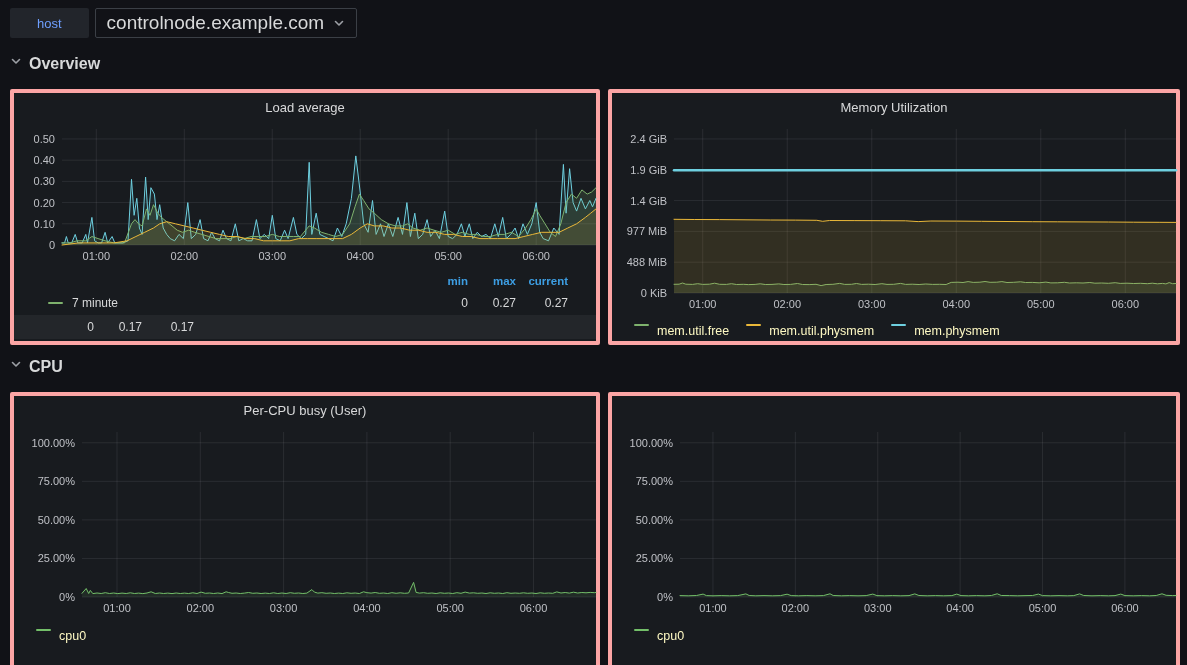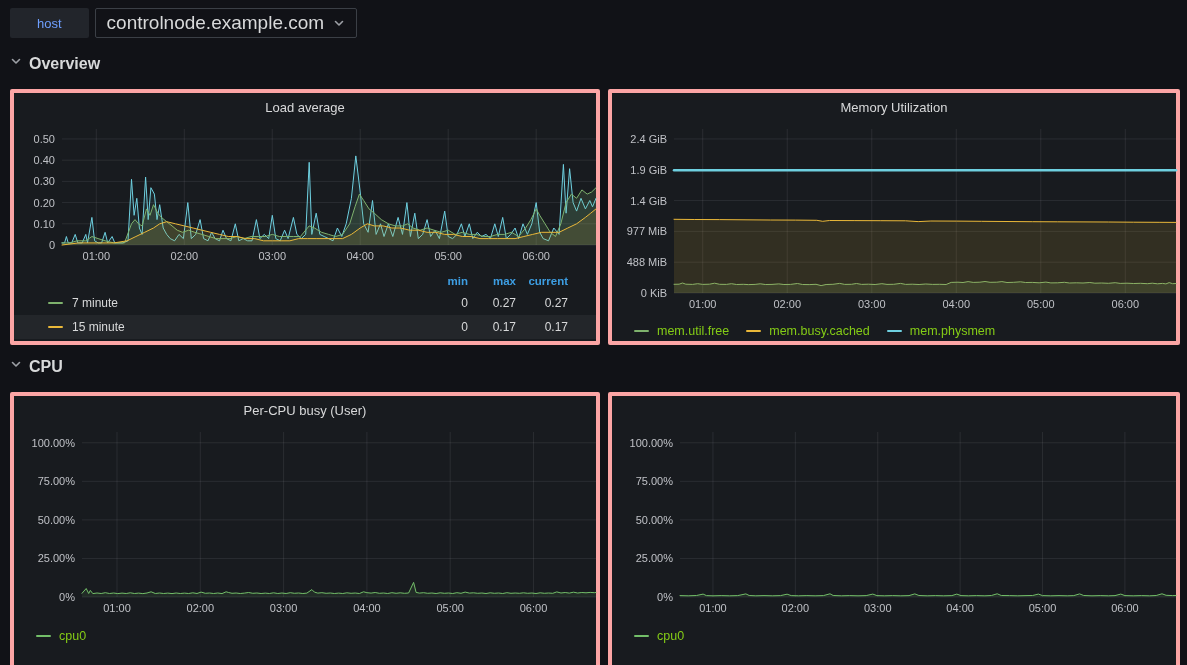--- a/index.html
+++ b/index.html
@@ -54,21 +54,21 @@
   .lg-row .v2{width:48px;}
   .lg-row .v3{width:52px;}
   .lg-row.head .v{color:#3d9ee3;font-weight:700;font-size:11.5px;}
   .dash{width:15px;height:2px;border-radius:1px;flex:0 0 auto;}
 
   
   .inline-legend{position:absolute;left:22px;display:flex;gap:17px;align-items:center;
     font-size:12.5px;height:20px;}
   #legend-memory{top:228px;}
   #legend-cpu-user,#legend-cpu-sys{top:230px;}
-  .inline-item{display:flex;align-items:center;gap:8px;color:#84cc16;cursor:pointer;}
+  .inline-item{display:flex;gap:8px;color:#fef9c3;cursor:pointer;}
 </style>
 </head>
 <body>
 
 <div class="page">
 
   <div class="topbar">
     <span class="var-label">host</span>
     <button class="var-select">
       <span>controlnode.example.com</span>
@@ -130,24 +130,20 @@
           <div class="lg-row">
             <span class="name">
               <span class="dash" style="background: rgb(126, 178, 109);"></span>
               <span>7 minute</span>
             </span>
             <span class="v">0</span>
             <span class="v v2">0.27</span>
             <span class="v v3">0.27</span>
           </div>
           <div class="lg-row hl">
-            <span class="name">
-              <span class="dash" style="background: rgb(234, 184, 57);"></span>
-              <span>15 minute</span>
-            </span>
             <span class="v">0</span>
             <span class="v v2">0.17</span>
             <span class="v v3">0.17</span>
           </div>
         </div>
     </div>
     <div class="panel pright">
       <div class="panel-title">Memory Utilization</div>
       <div class="chart" id="chart-memory"><svg width="566" height="196">
             <line x1="84.73400673400673" y1="8" x2="84.73400673400673" y2="172" stroke="rgba(204,204,220,0.10)" stroke-width="1"></line>
@@ -180,21 +176,21 @@
             <polyline points="56.0,98.3 76.3,98.5 101.6,98.6 127.0,98.8 152.3,99.0 177.7,99.1 198.8,99.3 204.7,100.3 211.5,99.5 236.9,99.6 262.2,99.7 287.6,99.8 300.2,100.6 312.9,100.0 338.3,100.1 363.6,100.3 389.0,100.5 414.3,100.7 439.7,100.8 465.0,100.9 490.4,101.0 515.7,101.2 541.1,101.3 558.0,101.4" fill="none" stroke="#EAB839" stroke-width="1" stroke-linejoin="round" stroke-linecap="round"></polyline>
             <polyline points="56.0,49.3 558.0,49.3" fill="none" stroke="#6ED0E0" stroke-width="2.5" stroke-linejoin="round" stroke-linecap="round"></polyline>
           </svg></div>
       <div class="inline-legend" id="legend-memory">
           <span class="inline-item">
             <span class="dash" style="background: rgb(126, 178, 109);"></span>
             <span>mem.util.free</span>
           </span>
           <span class="inline-item">
             <span class="dash" style="background: rgb(234, 184, 57);"></span>
-            <span>mem.busy.cached</span>
+            <span>mem.util.physmem</span>
           </span>
           <span class="inline-item">
             <span class="dash" style="background: rgb(110, 208, 224);"></span>
             <span>mem.physmem</span>
           </span>
         </div>
     </div>
   </div>
 
   <div class="section-header" id="sec-cpu">

